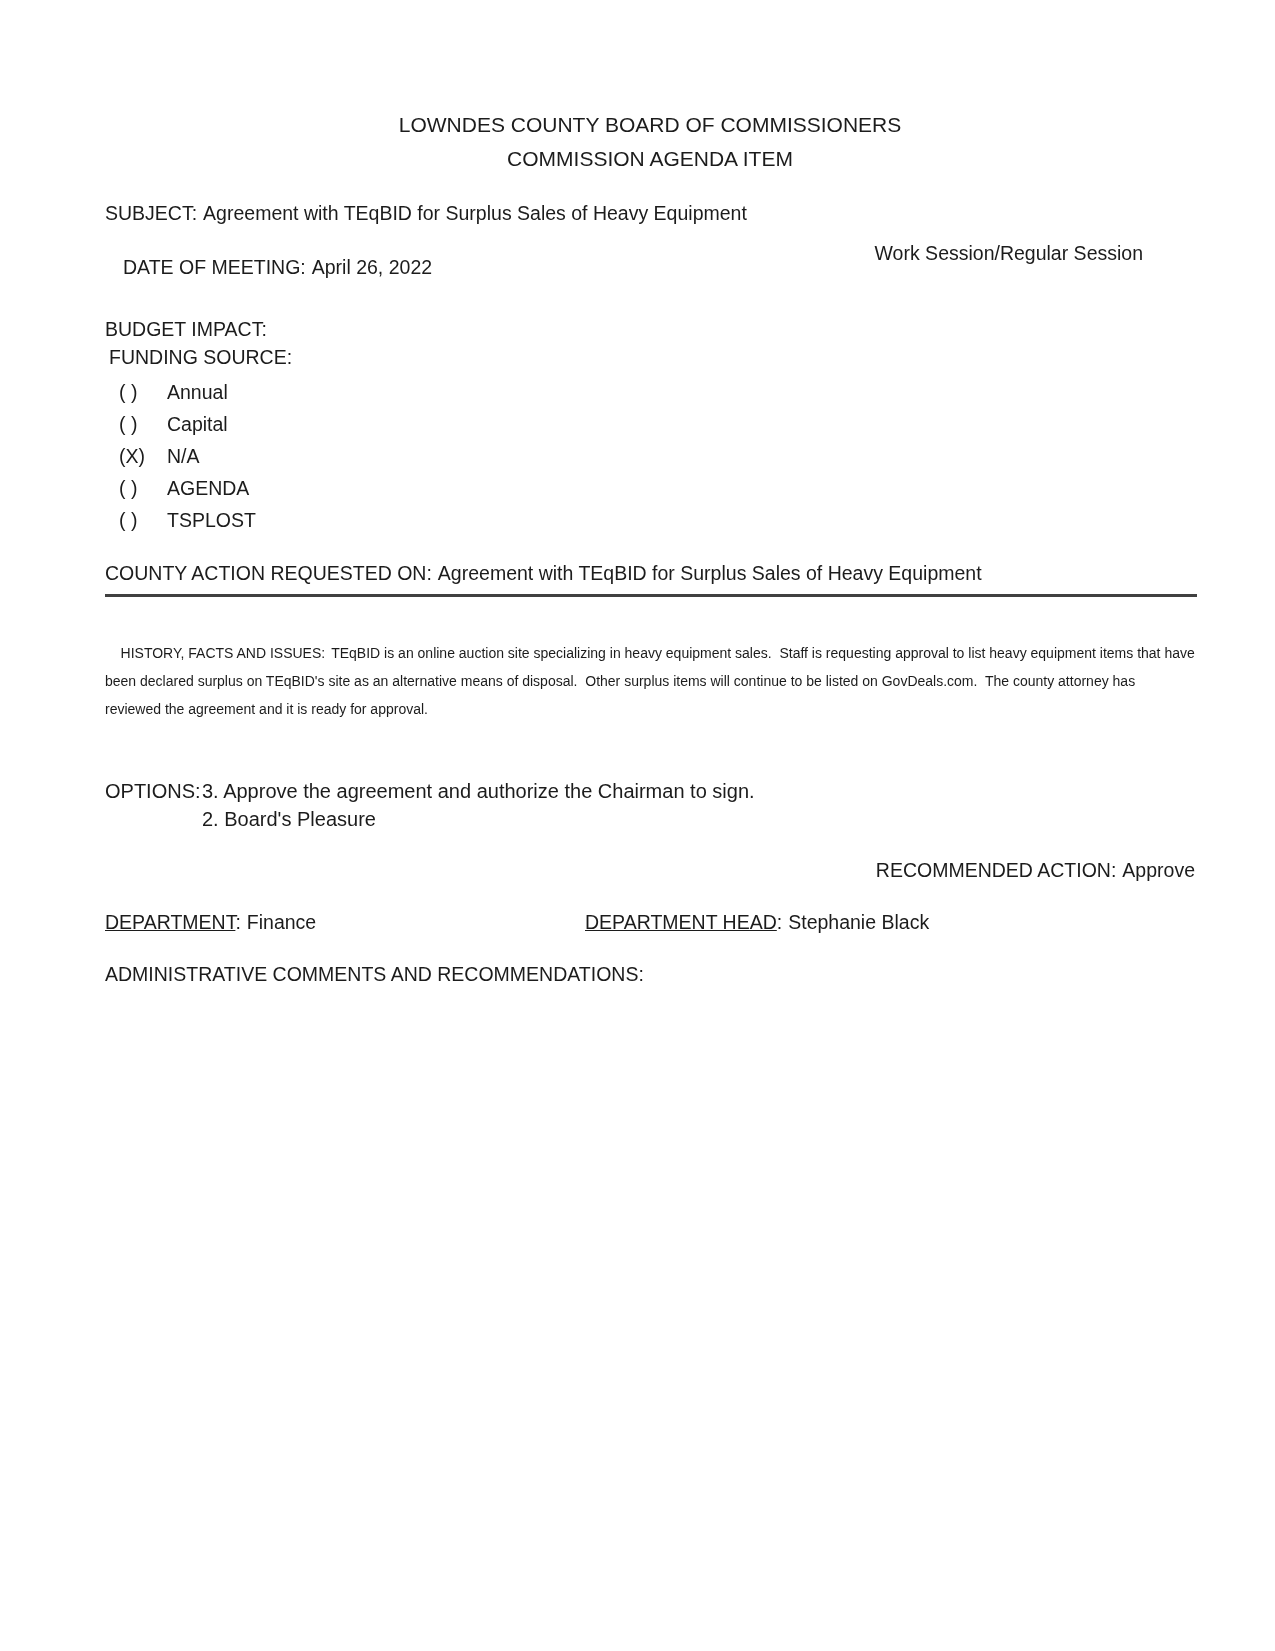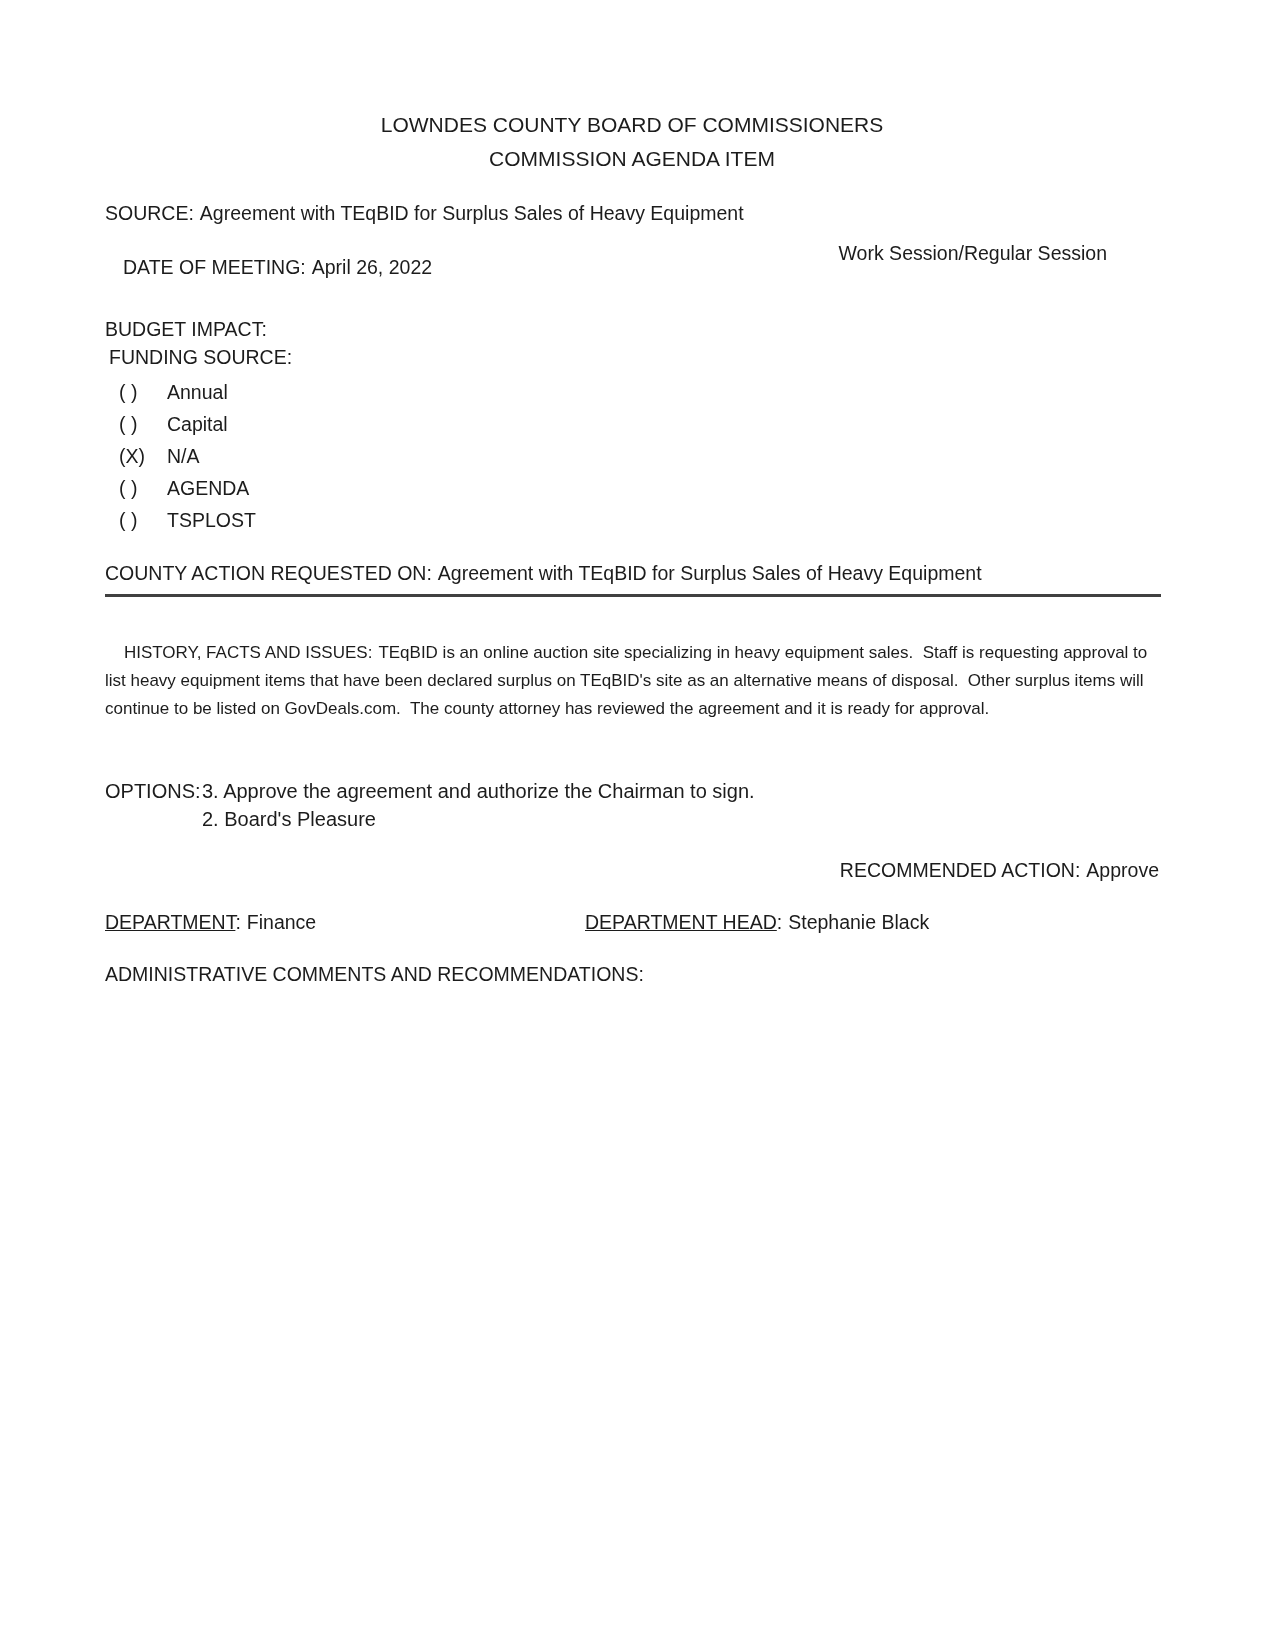--- a/index.html
+++ b/index.html
@@ -6,21 +6,21 @@
   html, body {
     width: 1275px;
     height: 1651px;
     background: #ffffff;
     font-family: "Liberation Sans", sans-serif;
     color: #1c1c1c;
   }
   .page {
     width: 1275px;
     height: 1285px;
-    padding: 108px 116px 0 105px;
+    padding: 108px 80px 0 105px;
     overflow: hidden;
   }
   .doc-header {
     text-align: center;
     font-size: 21px;
     line-height: 34px;
     margin-bottom: 24px;
   }
   .line { font-size: 19.5px; line-height: 26px; }
   .lbl { margin-right: 6px; }
@@ -49,21 +49,21 @@
   }
   .funding-mark { width: 48px; }
   .county-action {
     margin-top: 24px;
     padding-bottom: 8px;
     border-bottom: 3px solid #404040;
     margin-right: -2px;
   }
   .history-para {
     margin-top: 14px;
-    font-size: 17px;
+    font-size: 14px;
     line-height: 28px;
     white-space: pre-wrap;
   }
   .options-row {
     display: flex;
     margin-top: 26px;
     font-size: 20px;
     line-height: 28px;
   }
   .options-label { width: 97px; flex: none; }
@@ -81,21 +81,21 @@
 <body>
 
 <div class="page">
 
   <div class="doc-header">
     <div>LOWNDES COUNTY BOARD OF COMMISSIONERS</div>
     <div>COMMISSION AGENDA ITEM</div>
   </div>
 
   <div class="line subject-line">
-    <span class="lbl">SOURCE:</span><span>Agreement with TEqBID for Surplus Sales of Heavy Equipment</span>
+    <span class="lbl">SUBJECT:</span><span>Agreement with TEqBID for Surplus Sales of Heavy Equipment</span>
   </div>
 
   <div class="meeting-row">
     <div class="line">
       <span class="lbl">DATE OF MEETING:</span><span>April 26, 2022</span>
     </div>
     <div class="session-type">Work Session/Regular Session</div>
   </div>
 
   <div class="budget-block">

